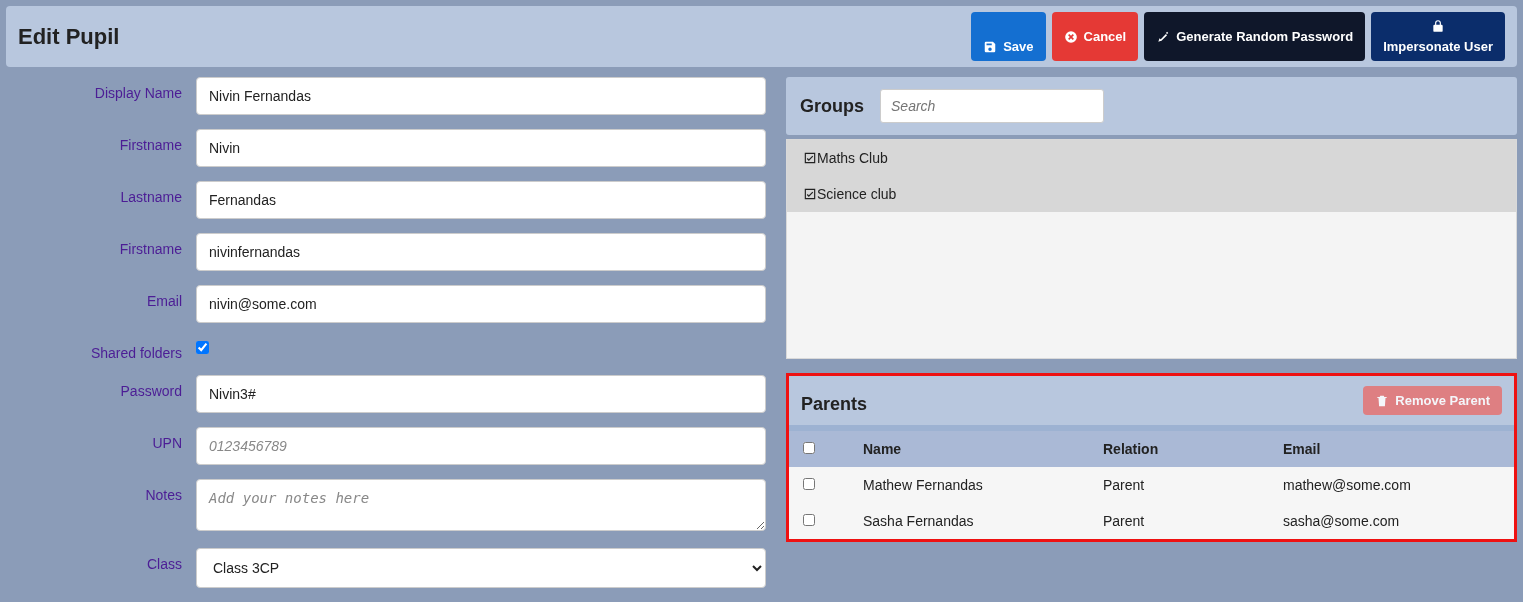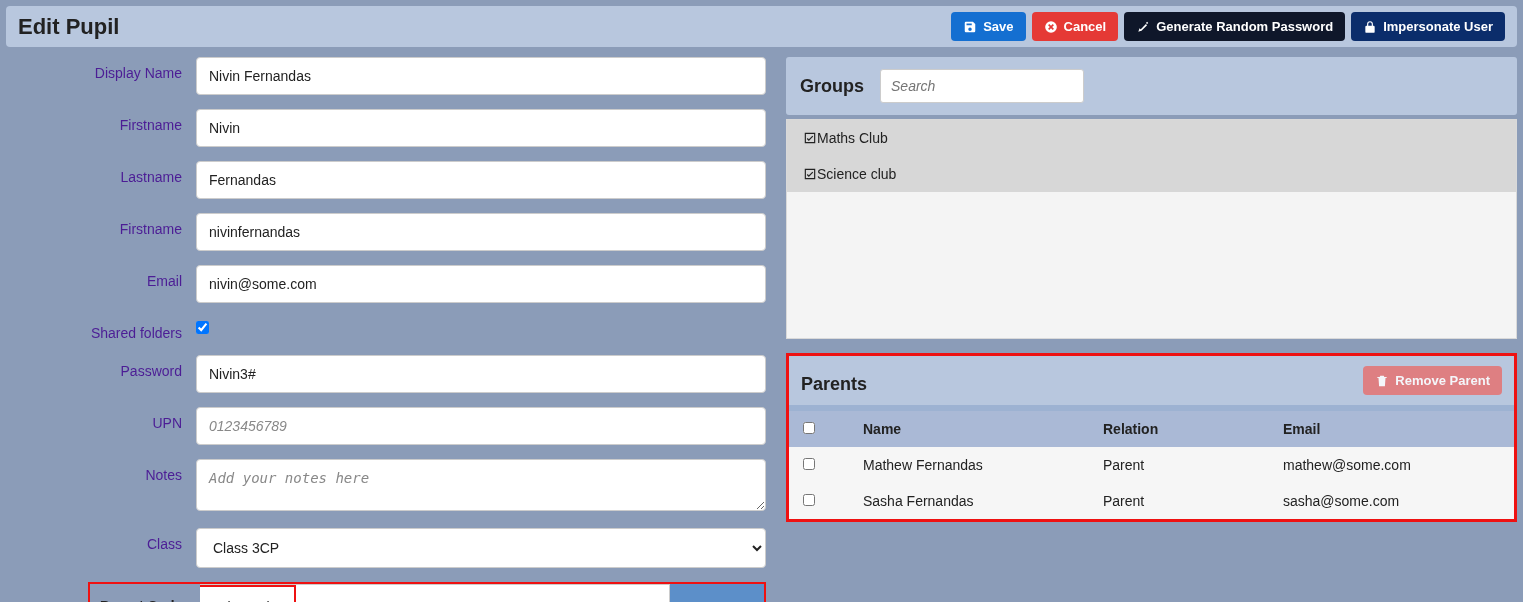--- a/index.html
+++ b/index.html
@@ -33,21 +33,21 @@
     border: none;
     border-radius: 4px;
     color: #fff;
     font-size: 13px;
     font-weight: 600;
     cursor: pointer;
   }
   .btn-blue   { background:#146fd1;align-items:flex-end; }
   .btn-red    { background:#e53935; }
   .btn-purple { background:#0f172a; }
-  .btn-navy   { background:#0b2d6b; }
+  .btn-navy   { background:#0b2d6b;flex-direction:column; }
   .btn-redfade{ background:#e57373; opacity:.85; }
   .btn svg { width:14px; height:14px; fill:#fff; }
 
   .content {
     display: flex;
     gap: 20px;
     margin: 10px 6px 6px 6px;
   }
   .left-col { flex: 0 0 760px; }
   .right-col { flex: 1; }
@@ -89,21 +89,21 @@
   .panel {
     background:#b8c7de;
     border-radius:3px;
     padding:12px 14px;
     display:flex;
     align-items:center;
     gap:16px;
   }
   .panel h2 { font-size:18px; font-weight:700; }
   .panel input.search {
-    padding:8px 10px; border:1px solid #ccc; border-radius:3px; width:204px;
+    padding:8px 10px; border:1px solid #ccc; border-radius:3px; width:224px;
     font-style:italic; font-size:14px;
   }
   .group-box {
     background:#f4f4f4;
     border:1px solid #d9d9d9;
     height:220px;
     overflow-y:scroll;
     margin-top:4px;
   }
   .group-list { background:#d7d7d7; }

